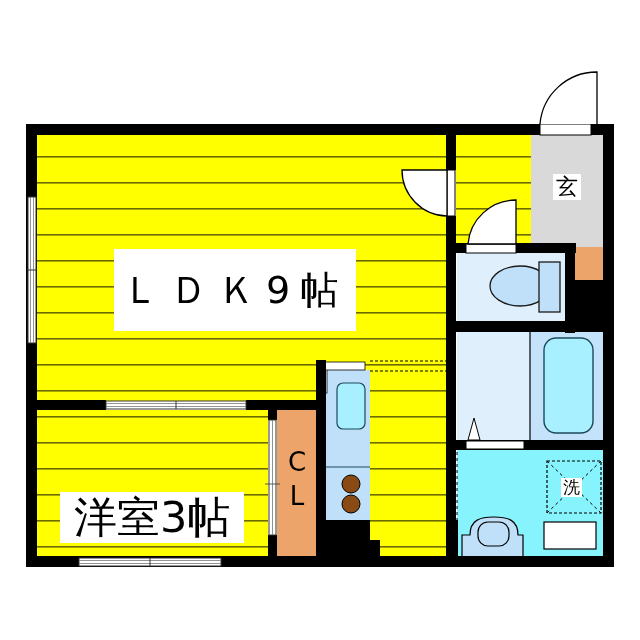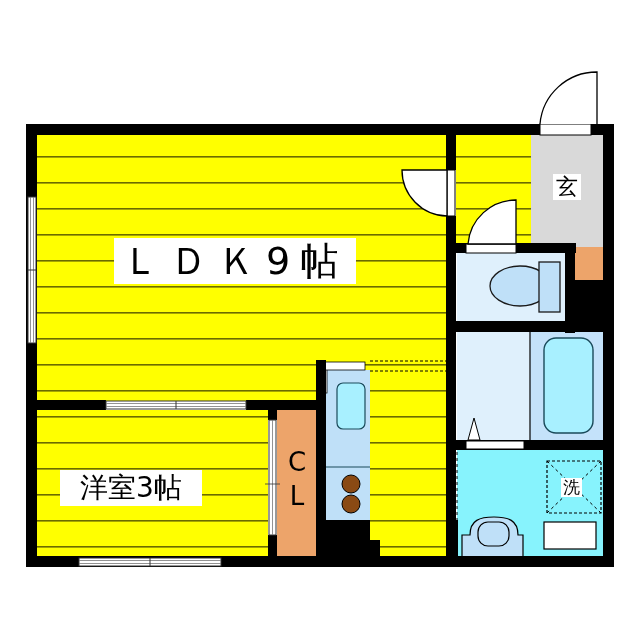--- a/index.html
+++ b/index.html
@@ -1,20 +1,20 @@
 <!DOCTYPE html>
 <html><head>
 <meta charset="utf-8">
 <style>
   html, body { margin: 0; padding: 0; background: #ffffff; }
   body { width: 640px; height: 640px; position: relative; overflow: hidden; }
   #plan { position: absolute; left: 0; top: 0; width: 640px; height: 640px; }
   .lbl { position: absolute; background: #ffffff; color: #000; font-family: "DejaVu Sans", sans-serif; white-space: nowrap; line-height: 1; }
-  .lbl-ldk { left: 114px; top: 238px; padding: 4px 8px; font-size: 38px; letter-spacing: 10px; }
-  .lbl-western { left: 60px; top: 470px; padding: 4px 20px; font-size: 28px; }
+  .lbl-ldk { left: 114px; top: 249px; padding: 22px 8px; font-size: 38px; letter-spacing: 10px; }
+  .lbl-western { left: 60px; top: 492px; padding: 4px 14px; font-size: 43px; }
   .lbl-genkan { left: 553px; top: 174px; padding: 2px 3px; font-size: 22px; }
   .lbl-wash { left: 561px; top: 478px; padding: 1px 2px; font-size: 17px; }
   .lbl-cl { position: absolute; left: 279px; top: 445px; width: 36px; text-align: center; font-family: "DejaVu Sans", sans-serif; font-size: 26px; line-height: 34px; color: #000; }
 </style>
 </head>
 <body>
 
 <svg id="plan" viewBox="0 0 640 640" xmlns="http://www.w3.org/2000/svg">
   <defs>
     <pattern id="stripes" x="0" y="0" width="10" height="26" patternUnits="userSpaceOnUse">

